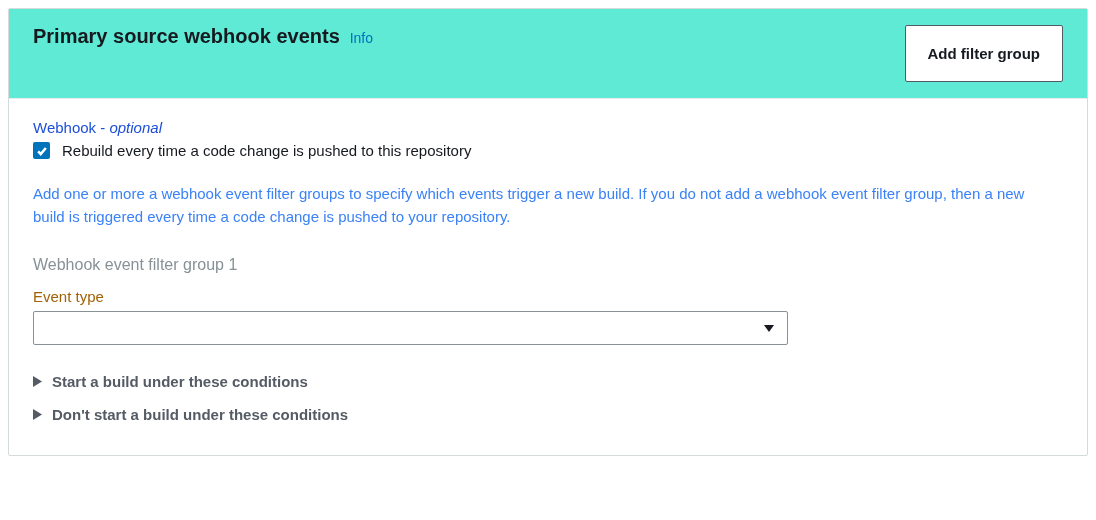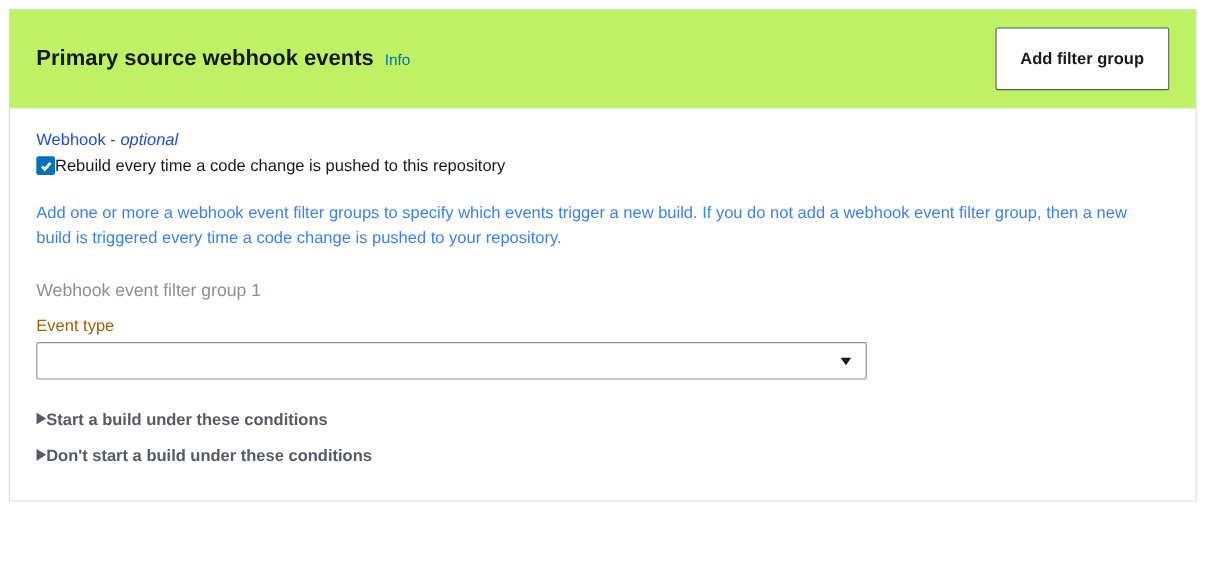--- a/index.html
+++ b/index.html
@@ -15,23 +15,22 @@
       font-size: 14px;
     }
     .panel {
       border: 1px solid #d5dbdb;
       border-radius: 2px;
       width: 1080px;
     }
     .panel-header {
       display: flex;
       justify-content: space-between;
-      align-items: center;
       padding: 16px 24px;
-      background: #bef264;
+      background: #5eead4;
       border-bottom: 1px solid #eaeded;
     }
     .panel-title {
       font-size: 20px;
       font-weight: 700;
       color: #16191f;
       display: inline;
     }
     .info-link {
       color: #0073bb;
@@ -57,20 +56,21 @@
       font-size: 15px;
       color: #1d4ed8;
       margin-bottom: 6px;
     }
     .optional {
       font-style: italic;
     }
     .checkbox-row {
       display: flex;
       align-items: center;
+      gap: 12px;
       margin-bottom: 24px;
     }
     .checkbox {
       width: 17px;
       height: 17px;
       background: #0073bb;
       border-radius: 2px;
       display: flex;
       align-items: center;
       justify-content: center;
@@ -127,20 +127,22 @@
       transform: translateY(-50%);
       pointer-events: none;
     }
     .select-caret svg {
       width: 10px;
       height: 8px;
       fill: #16191f;
     }
     .expander {
       display: flex;
+      align-items: center;
+      gap: 10px;
       cursor: pointer;
       padding: 8px 0;
     }
     .expander-caret svg {
       width: 9px;
       height: 11px;
       fill: #545b64;
     }
     .expander-label {
       font-size: 15px;

